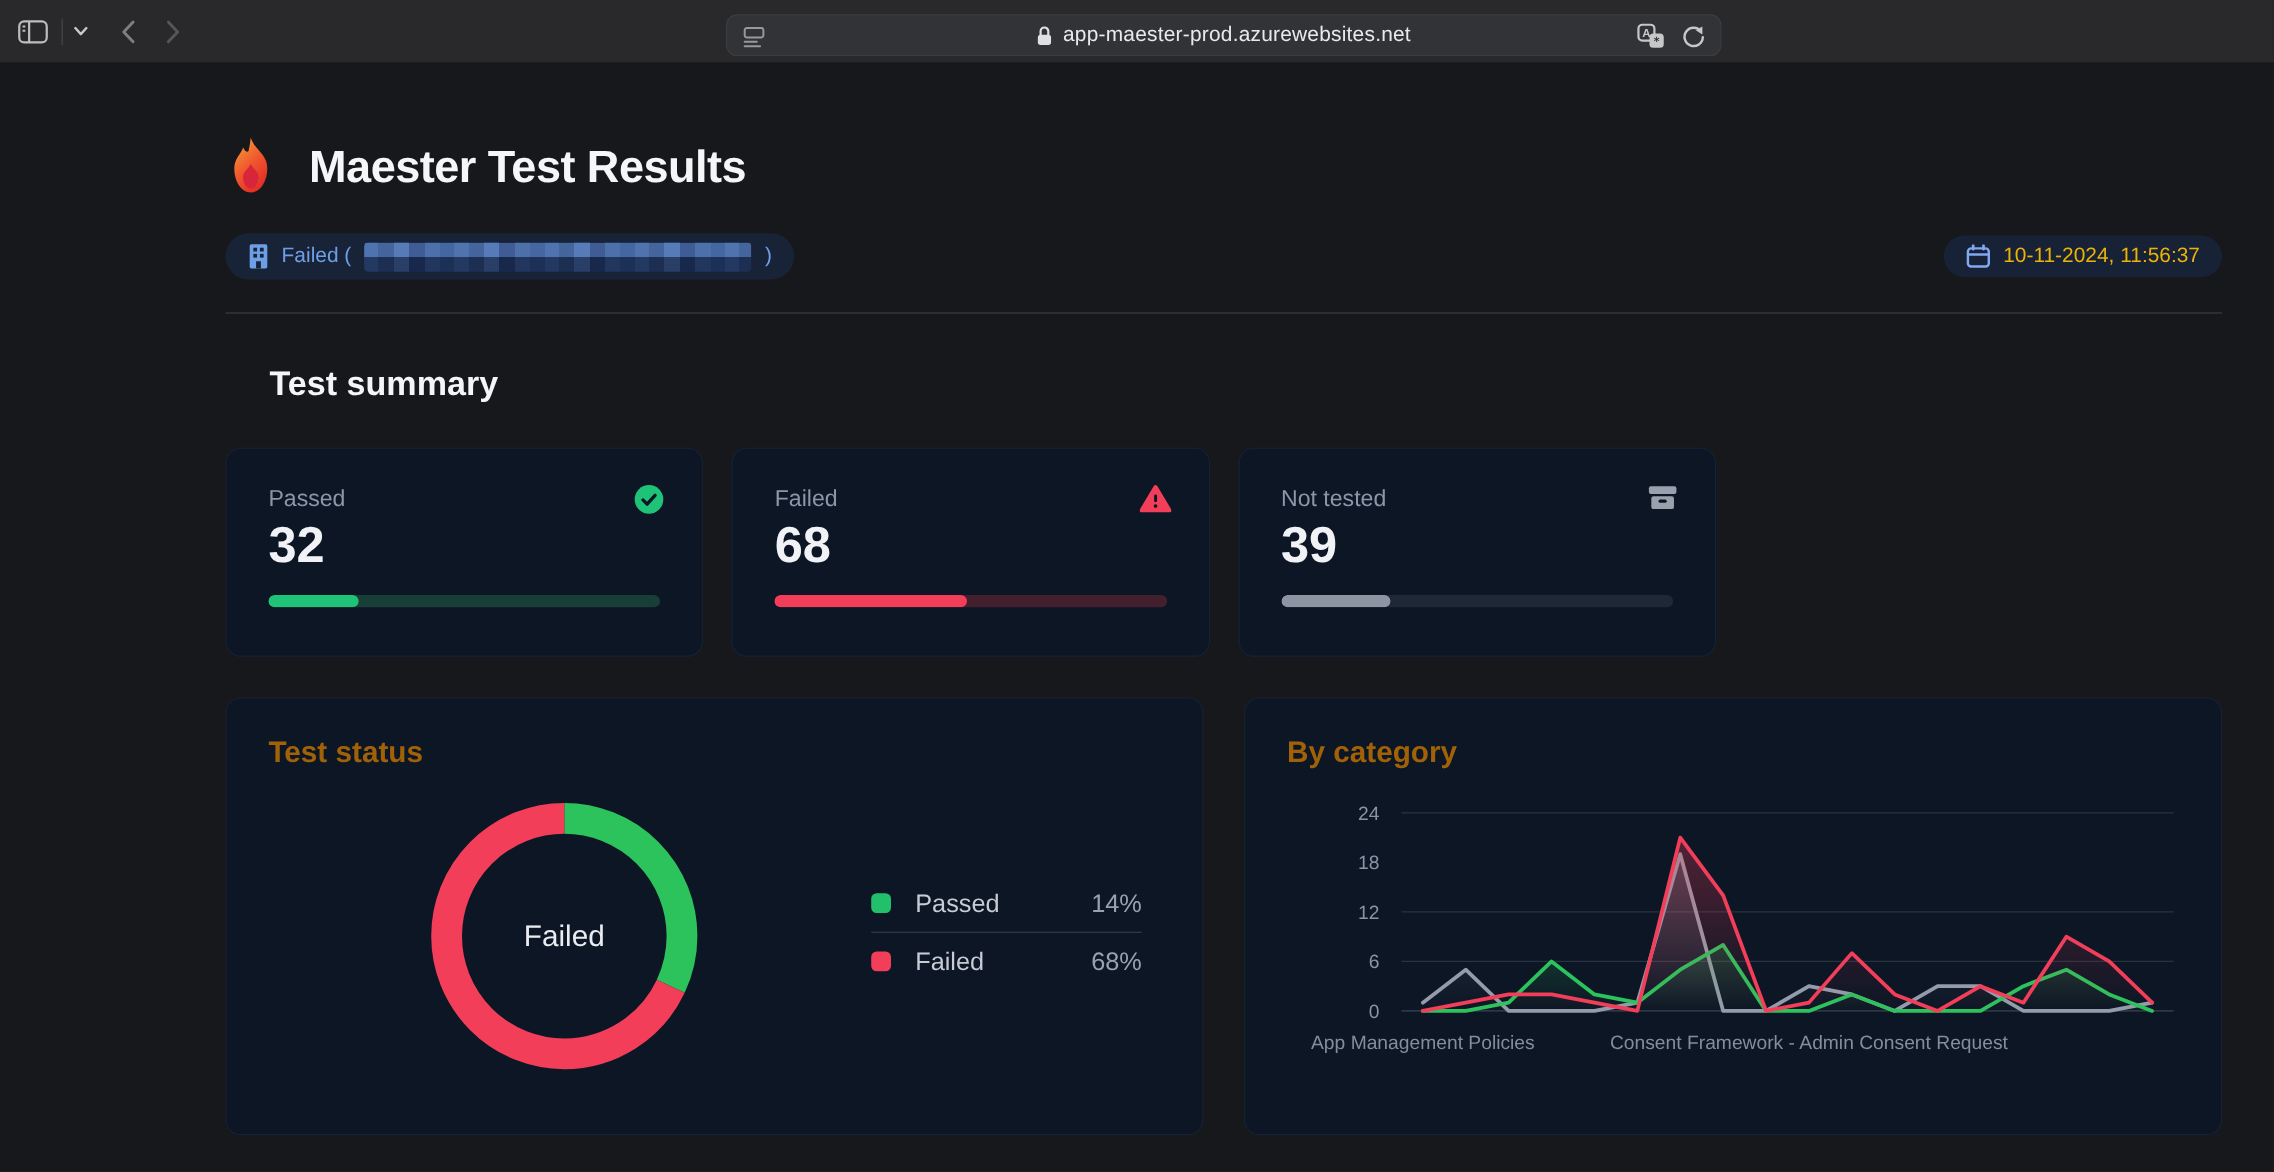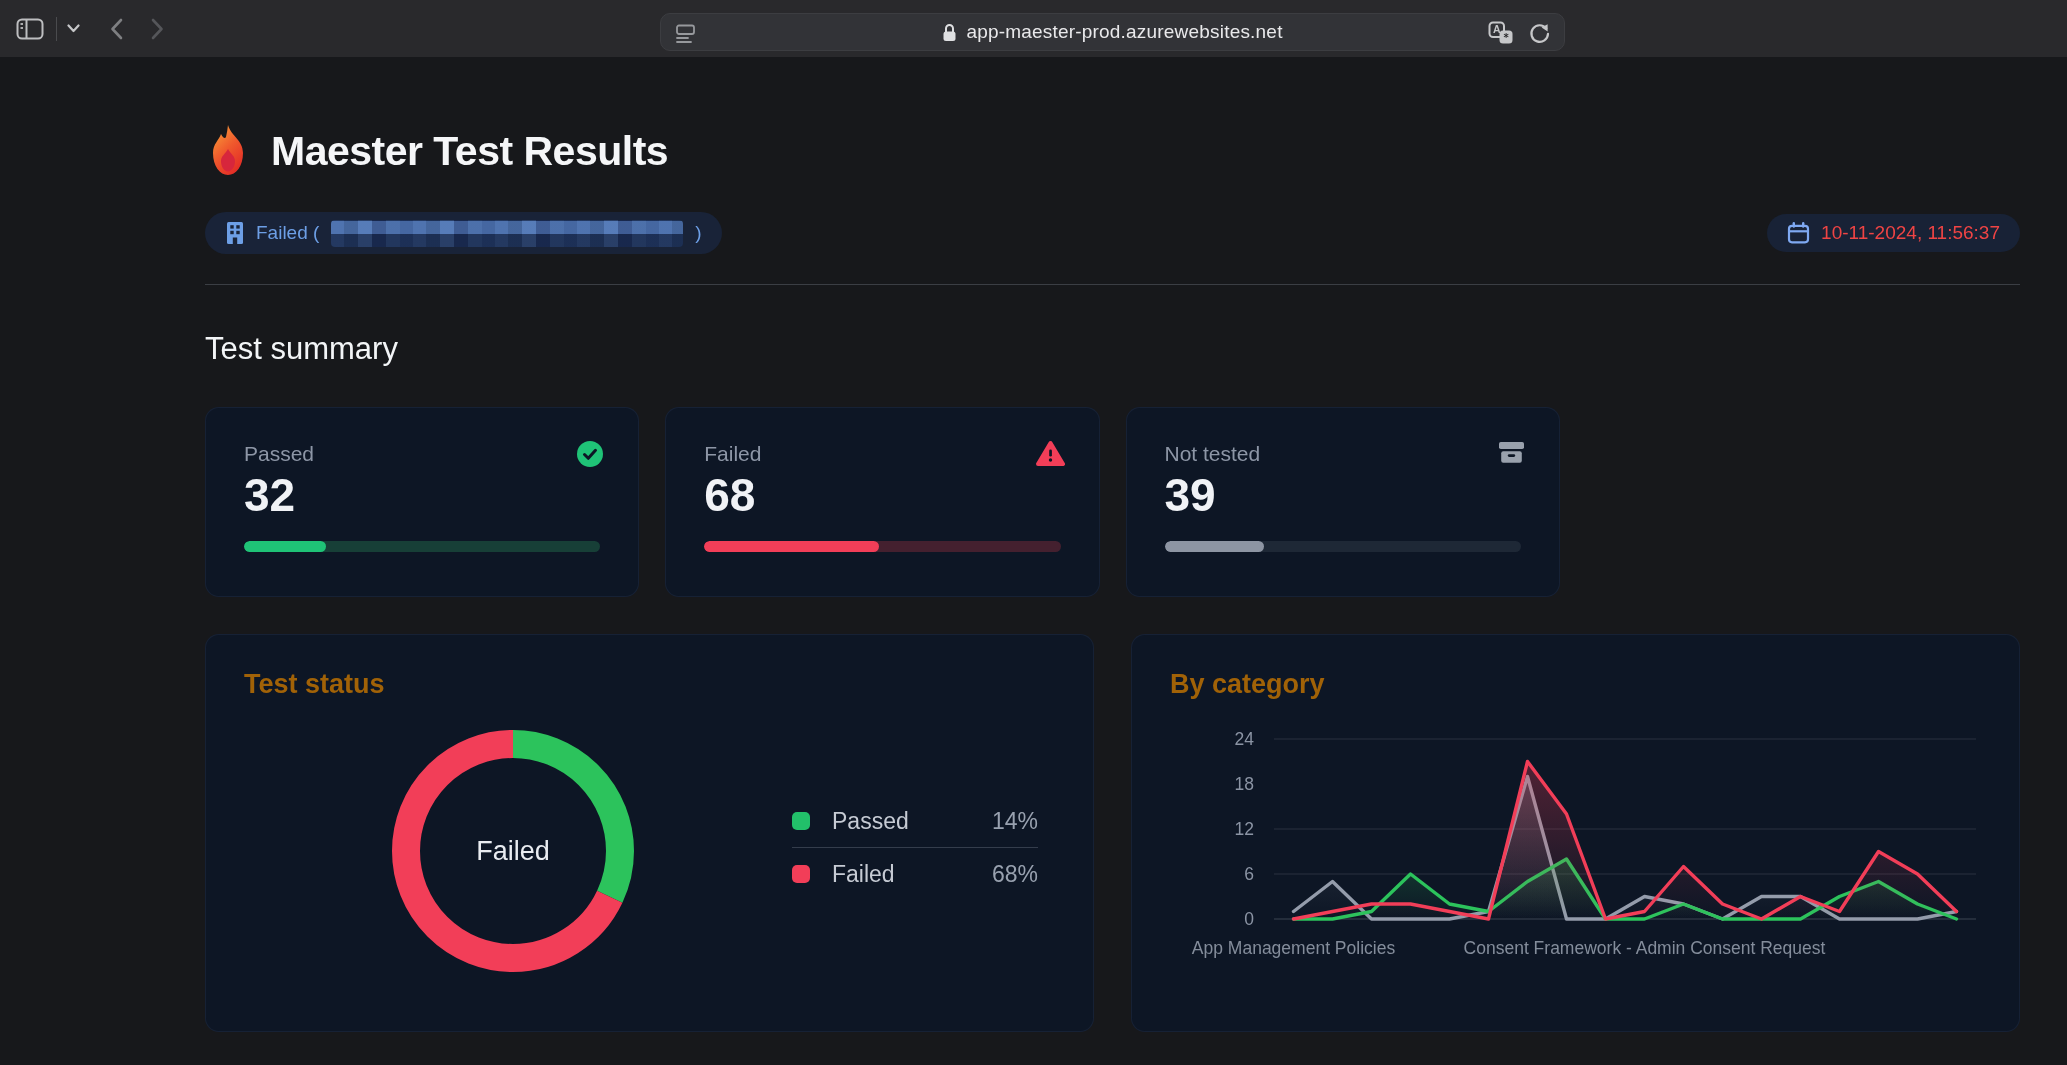--- a/index.html
+++ b/index.html
@@ -19,35 +19,35 @@
     background:#323337;border:1px solid #3c3d41;box-sizing:border-box;
     display:flex;align-items:center;justify-content:center;
   }
   .url-left{position:absolute;left:14px;top:9px;}
   .url-center{display:flex;align-items:center;gap:9px;}
   .url-text{color:#e9e9eb;font-size:19px;letter-spacing:.2px;}
   .url-right{position:absolute;right:14px;top:7px;display:flex;align-items:center;gap:13px;}
   
   .page{position:absolute;top:57px;left:0;right:0;bottom:0;background:#17181b;overflow:hidden;}
   .wrap{margin-left:205px;width:1815px;}
-  .titlebar{margin-top:66px;display:flex;align-items:center;gap:20px;}
+  .titlebar{margin-top:66px;display:flex;align-items:center;gap:30px;}
   .h1{font-size:41px;font-weight:700;color:#f5f6f8;letter-spacing:-.5px;}
   .metarow{margin-top:33px;display:flex;align-items:center;justify-content:space-between;}
   .pill{display:inline-flex;align-items:center;gap:11px;background:#192338;border-radius:21px;height:42px;padding:0 20px;font-size:19px;font-weight:500;}
   .pill.tenant{color:#6d9fe6;}
-  .pill.date{height:38px;border-radius:19px;color:#ef4444;background:#182236;}
+  .pill.date{height:38px;border-radius:19px;color:#eab308;background:#182236;}
   .mosaic{
     width:352px;height:27px;border-radius:4px;margin:0 1px;
     background:
       repeating-linear-gradient(0deg, rgba(16,26,52,.55) 0 13px, rgba(110,150,215,.38) 13px 26px),
       repeating-linear-gradient(90deg,#3c5e97 0 13px,#2b4878 13px 27px,#486ca6 27px 41px,#22396b 41px 55px,#38598f 55px 69px,#2c4a80 69px 82px);
     filter:blur(.6px);
   }
   .hr{border:none;border-top:1px solid #3b3e44;margin:30px 0 0 0;}
-  .h2{margin-top:46px;font-size:31px;font-weight:400;color:#f3f5f7;}
+  .h2{margin-top:46px;font-size:31px;font-weight:700;color:#f3f5f7;margin-left:40px;}
   
   .cards{margin-top:40px;display:grid;grid-template-columns:repeat(4,1fr);gap:26px;}
   .scard{position:relative;height:190px;background:#0d1625;border:1px solid rgba(104,136,198,.10);border-radius:14px;box-sizing:border-box;padding:34px 38px;}
   .clabel{font-size:21px;color:#8d96a6;}
   .cvalue{font-size:46px;font-weight:700;color:#f0f2f6;line-height:1.15;margin-top:3px;}
   .cicon{position:absolute;top:32px;right:34px;}
   .bar{display:flex;height:11px;border-radius:6px;overflow:hidden;margin-top:19px;}
   .bar i{display:block;height:100%;}
   
   .charts{margin-top:37px;display:grid;grid-template-columns:1fr 1fr;gap:37px;}

